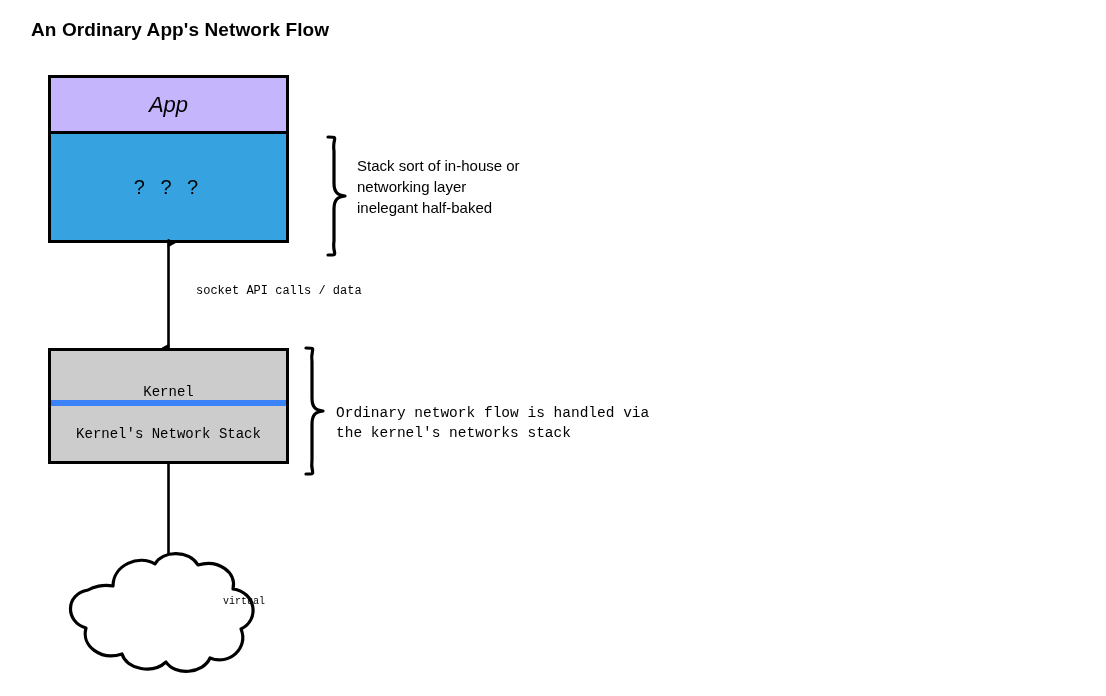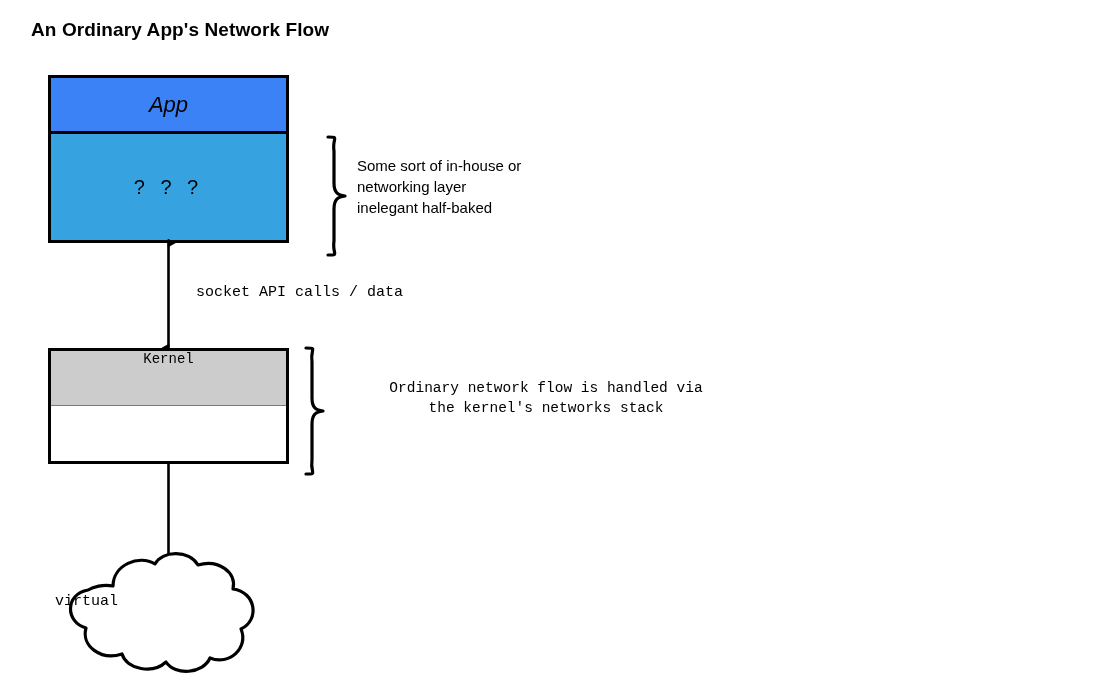--- a/index.html
+++ b/index.html
@@ -41,21 +41,21 @@
     width: 241px;
     height: 168px;
     border: 3px solid #000000;
     box-sizing: border-box;
   }
   #app-section {
     position: absolute;
     left: 0; top: 0;
     width: 100%;
     height: 56px;
-    background: #3b82f6;
+    background: #c4b5fd;
     box-sizing: border-box;
     border-bottom: 3px solid #000000;
     display: flex;
     align-items: center;
     justify-content: center;
   }
   #app-label {
     font-size: 22px;
     font-style: italic;
     font-family: "Liberation Sans", sans-serif;
@@ -85,23 +85,23 @@
     border: 3px solid #000000;
     box-sizing: border-box;
   }
   #kernel-section {
     position: absolute;
     left: 0; top: 0;
     width: 100%;
     height: 55px;
     background: #cccccc;
     box-sizing: border-box;
-    border-bottom: 1px solid #3b82f6;
-    display: flex;
-    align-items: flex-start;
+    border-bottom: 6px solid #3b82f6;
+    display: flex;
+    align-items: flex-end;
     justify-content: center;
   }
   #kernel-netstack-section {
     position: absolute;
     left: 0; top: 55px;
     right: 0; bottom: 0;
     background: #cccccc;
     display: flex;
     align-items: center;
     justify-content: center;
@@ -121,44 +121,43 @@
   
   #annot-app {
     left: 357px;
     top: 155px;
     width: 270px;
     font-size: 15px;
     line-height: 21px;
   }
   #annot-kernel {
     left: 336px;
-    top: 378px;
+    top: 403px;
     width: 420px;
     font-family: "Liberation Mono", monospace;
     font-size: 14.5px;
     line-height: 20px;
-    text-align: center;
   }
   .annot-line { display: block; white-space: nowrap; }
 
   
   #cloud-wrap {
     left: 55px;
     top: 548px;
     width: 210px;
     height: 130px;
   }
   #cloud-label {
     position: absolute;
     left: 0;
     top: 44px;
     width: 210px;
-    text-align: left;
+    text-align: right;
     font-family: "Liberation Mono", monospace;
-    font-size: 15px;
+    font-size: 10px;
     line-height: 19px;
   }
   .cloud-line { display: block; }
 </style>
 </head>
 <body>
 
 <div id="canvas">
 
   <div class="abs" id="title">An Ordinary App's Network Flow</div>
@@ -170,42 +169,45 @@
     <div id="unknown-section">
       <span id="unknown-label">? ? ?</span>
     </div>
   </div>
 
   <svg class="abs" id="brace-app" width="60" height="130" style="left:318px; top:133px;">
     <path d="M 10 4 C 22 4, 14 4, 16 18 L 16 50 C 16 60, 20 62, 27 63 C 20 64, 16 66, 16 76 L 16 108 C 14 122, 22 122, 10 122" fill="none" stroke="#000000" stroke-width="3.2" stroke-linecap="round" stroke-linejoin="round"></path>
   </svg>
 
   <div class="abs" id="annot-app">
-    <span class="annot-line">Some sort of in-house or</span>
+    <span class="annot-line">Stack sort of in-house or</span>
     <span class="annot-line">networking layer</span>
     <span class="annot-line">inelegant half-baked</span>
   </div>
 
   <svg class="abs" id="arrow-app-kernel">
     <defs>
       <marker id="arrowhead-up" markerWidth="9" markerHeight="9" refX="4.5" refY="7.6" orient="auto" markerUnits="userSpaceOnUse">
         <path d="M 4.5 0.4 L 9 8.4 L 0 8.4 Z" fill="#000000"></path>
       </marker>
       <marker id="arrowhead-down" markerWidth="9" markerHeight="9" refX="4.5" refY="1.2" orient="auto" markerUnits="userSpaceOnUse">
         <path d="M 4.5 8.4 L 0 0.4 L 9 0.4 Z" fill="#000000"></path>
       </marker>
     </defs>
     <line x1="168.5" y1="243" x2="168.5" y2="348" stroke="#000000" stroke-width="2.6" marker-start="url(#arrowhead-up)" marker-end="url(#arrowhead-down)"></line>
   </svg>
 
-  <div class="abs" style="left:196px; top:284px; font-family:'Liberation Mono', monospace; font-size:15px; white-space:nowrap;">socket API calls / data</div>
+  <div class="abs" style="left:196px; top:284px; font-family:'Liberation Mono', monospace; font-size:12px; white-space:nowrap;">socket API calls / data</div>
 
   <div class="abs" id="kernel-stack">
     <div id="kernel-section">
       <span class="mono-box-label">Kernel</span>
+    </div>
+    <div id="kernel-netstack-section">
+      <span class="mono-box-label">Kernel's Network Stack</span>
     </div>
   </div>
 
   <svg class="abs" id="brace-kernel" width="50" height="136" style="left:298px; top:344px;">
     <path d="M 8 4 C 20 4, 12 4, 14 18 L 14 54 C 14 64, 18 66, 25 67 C 18 68, 14 70, 14 80 L 14 116 C 12 130, 20 130, 8 130" fill="none" stroke="#000000" stroke-width="3.2" stroke-linecap="round" stroke-linejoin="round"></path>
   </svg>
 
   <div class="abs" id="annot-kernel">
     <span class="annot-line">Ordinary network flow is handled via</span>
     <span class="annot-line">the kernel's networks stack</span>

